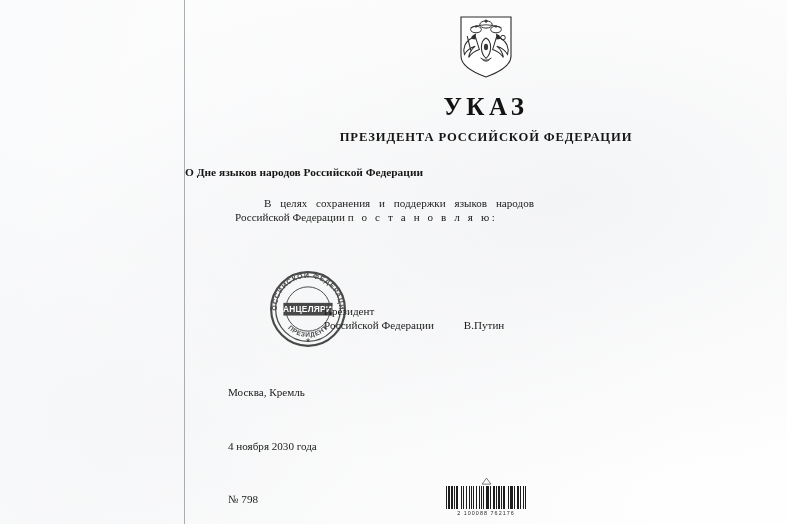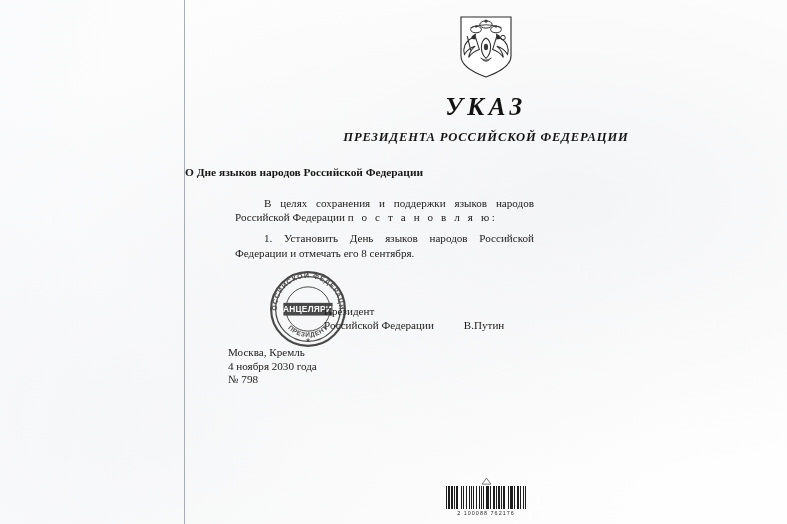--- a/index.html
+++ b/index.html
@@ -70,21 +70,20 @@
     height: 62px;
   }
 
   
   #title-block {
     position: absolute;
     left: 0;
     right: 0;
     top: 94px;
     text-align: center;
-    font-style: italic;
   }
   #decree-title {
     font-size: 25px;
     font-weight: bold;
     letter-spacing: 4.5px;
     line-height: 1;
     color: #131313;
   }
   #decree-authority {
     margin-top: 12px;
@@ -159,21 +158,21 @@
 
   
   #footer-meta {
     position: absolute;
     left: 43px;
     top: 346px;
     font-size: 11.1px;
     line-height: 13.6px;
     color: #1b1b1b;
   }
-  #footer-meta div { white-space: nowrap; }
+  #footer-meta div { white-space: nowrap; margin-top: 40px; }
 
   
   #barcode-area {
     position: absolute;
     left: 0;
     right: 0;
     top: 478px;
     display: flex;
     flex-direction: column;
     align-items: center;
@@ -246,21 +245,20 @@
 
     <div id="title-block">
       <div id="decree-title">УКАЗ</div>
       <div id="decree-authority">ПРЕЗИДЕНТА РОССИЙСКОЙ ФЕДЕРАЦИИ</div>
     </div>
 
     <div id="subject">О Дне языков народов Российской Федерации</div>
 
     <div id="body-text">
       <p><span>В целях сохранения и поддержки языков народов Российской Федерации </span><span class="spaced-word">п о с т а н о в л я ю:</span></p>
-      <p>1. Установить День языков народов Российской Федерации и отмечать его 8 сентября.</p>
     </div>
 
     <div id="sign-zone">
 
       <svg id="stamp" viewBox="0 0 100 100" aria-hidden="true">
         <defs>
           <path id="arc-top" d="M 12,50 A 38,38 0 0 1 88,50"></path>
           <path id="arc-bottom" d="M 16,50 A 34,34 0 0 0 84,50"></path>
         </defs>
         <circle cx="50" cy="50" r="45" fill="none" stroke="#232323" stroke-width="2.6"></circle>

